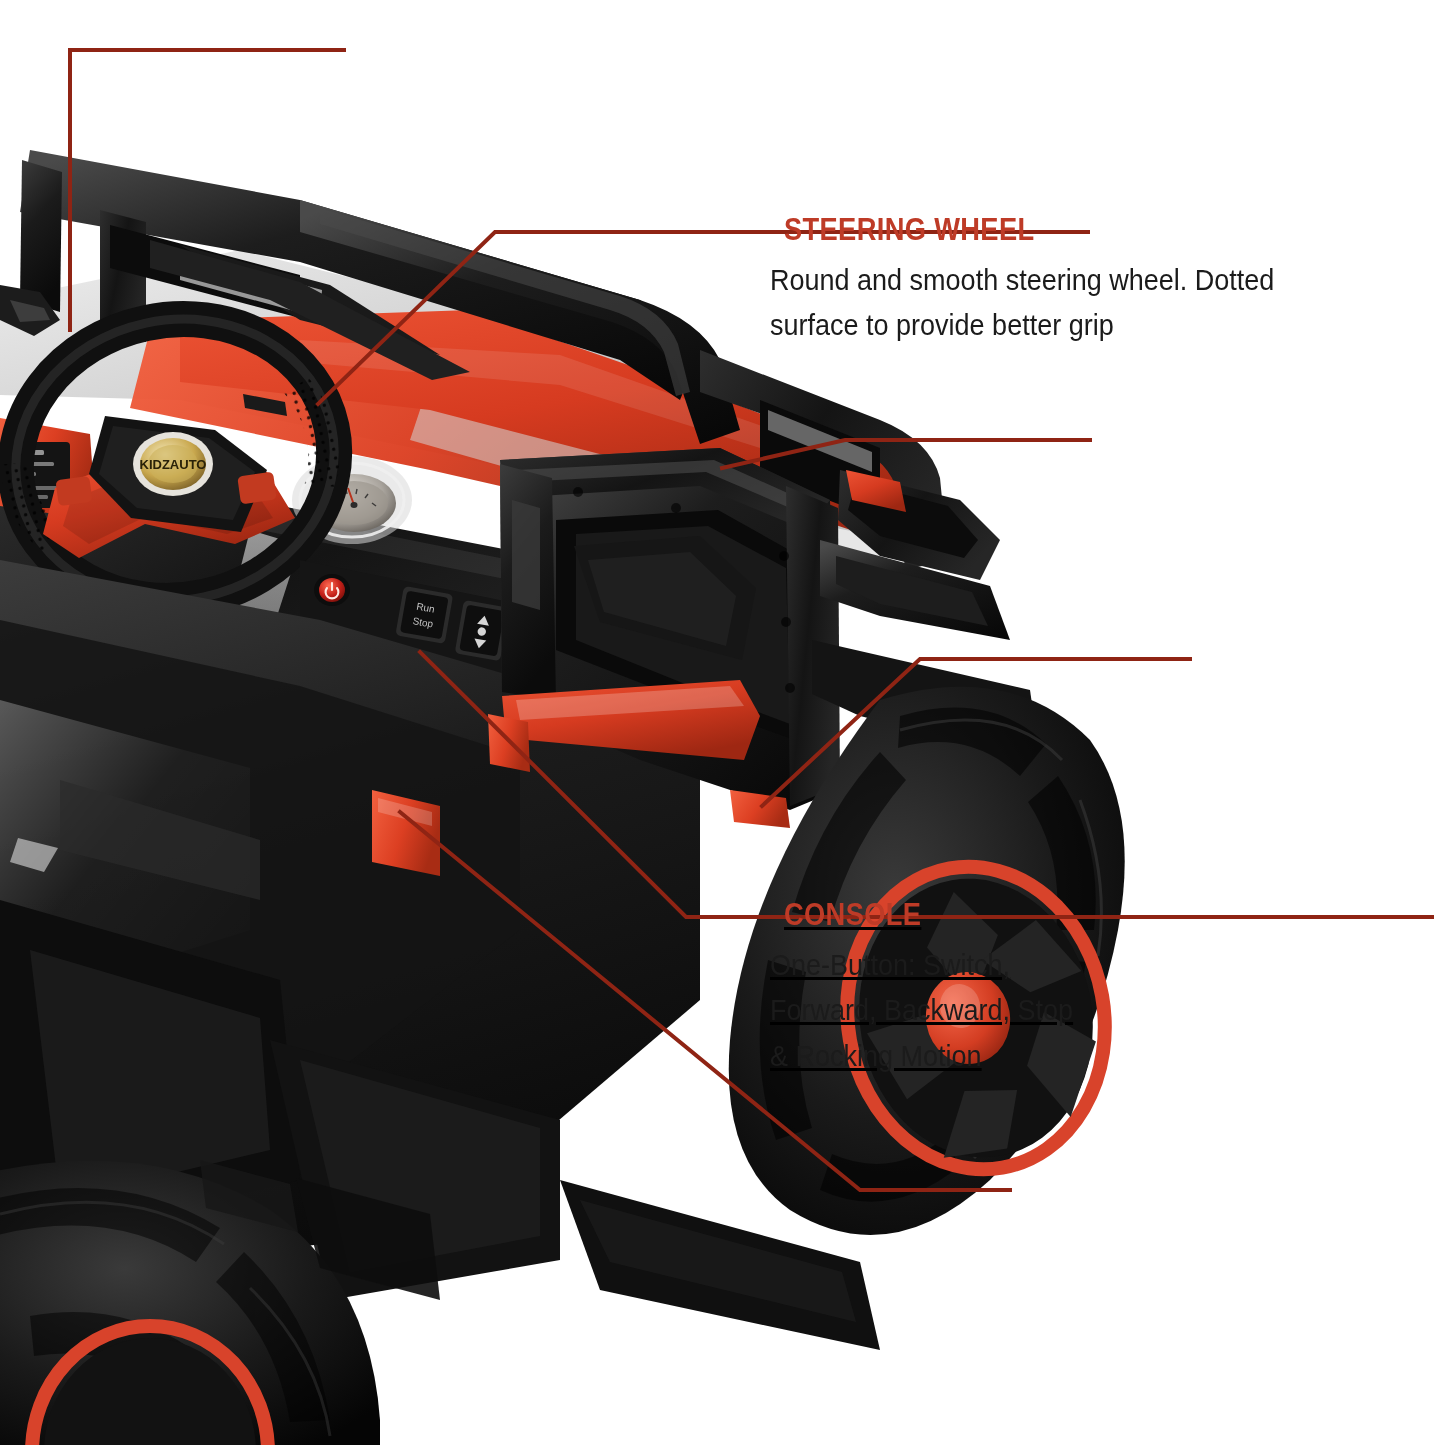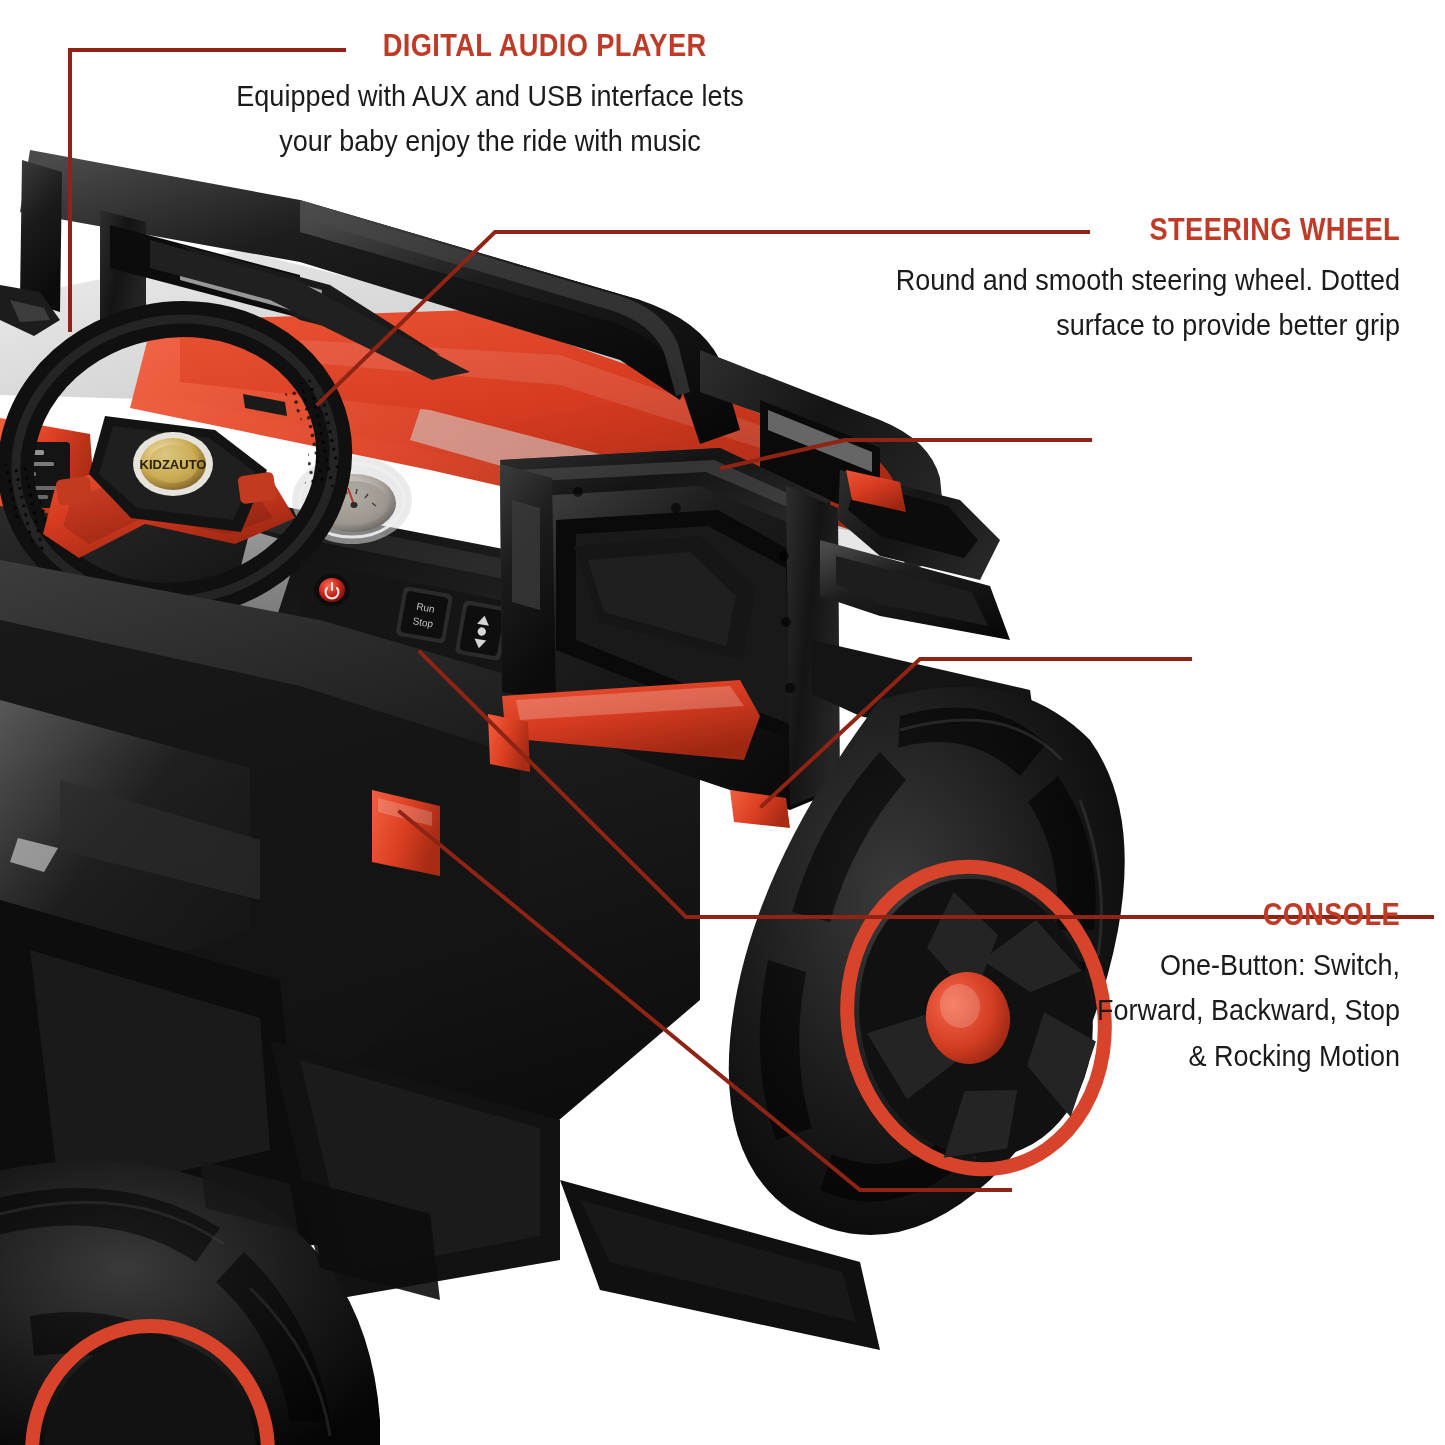--- a/index.html
+++ b/index.html
@@ -40,21 +40,21 @@
     transform:scaleX(0.88);
     transform-origin:right center;
   }
   .callout .bd{
     font-family:"Liberation Sans Narrow","Liberation Sans",sans-serif;
     font-size:30px;
     line-height:1.52;
     color:#1b1b1b;
     transform:scaleX(0.9);
   }
-  .callout.right{ text-align:right; }
+  .callout.right{ text-align:left; }
   .callout.right .bd{ transform-origin:right top; }
   .callout.center{ text-align:center; }
   .callout.center .bd{ transform-origin:center top; }
   .callout.center .hd{ transform-origin:center center; }
 
   
   #leaders{
     position:absolute;
     left:0;top:0;
     width:1445px;height:1445px;
@@ -410,39 +410,32 @@
       <path d="M 1090 440 L 845 440 L 722 468"></path>
 
       <path d="M 1190 659 L 920 659 L 762 806"></path>
 
       <path d="M 1432 917 L 686 917 L 420 652"></path>
 
       <path d="M 1010 1190 L 860 1190 L 400 812"></path>
     </g>
   </svg>
 
-  <div class="callout center" style="left:140px; top:30px; width:700px;">
-    <div class="hd" style="text-align:right; padding-right:104px;">DIGITAL AUDIO PLAYER</div>
-    <div class="bd" style="margin-top:10px;">
-      <div>Equipped with AUX and USB interface lets</div>
-      <div>your baby enjoy the ride with music</div>
-    </div>
-  </div>
 
   <div class="callout right" style="left:700px; top:214px; width:700px;">
     <div class="hd">STEERING WHEEL</div>
     <div class="bd" style="margin-top:10px;">
       <div>Round and smooth steering wheel. Dotted</div>
       <div>surface to provide better grip</div>
     </div>
   </div>
 
 
 
-  <div class="callout right" style="left:700px; top:899px; width:700px;">
+  <div class="callout right" style="left:700px; top:899px; width:700px;text-decoration:underline;">
     <div class="hd">CONSOLE</div>
     <div class="bd" style="margin-top:10px;">
       <div>One-Button: Switch,</div>
       <div>Forward, Backward, Stop</div>
       <div>&amp; Rocking Motion</div>
     </div>
   </div>
 
 
 </div>

